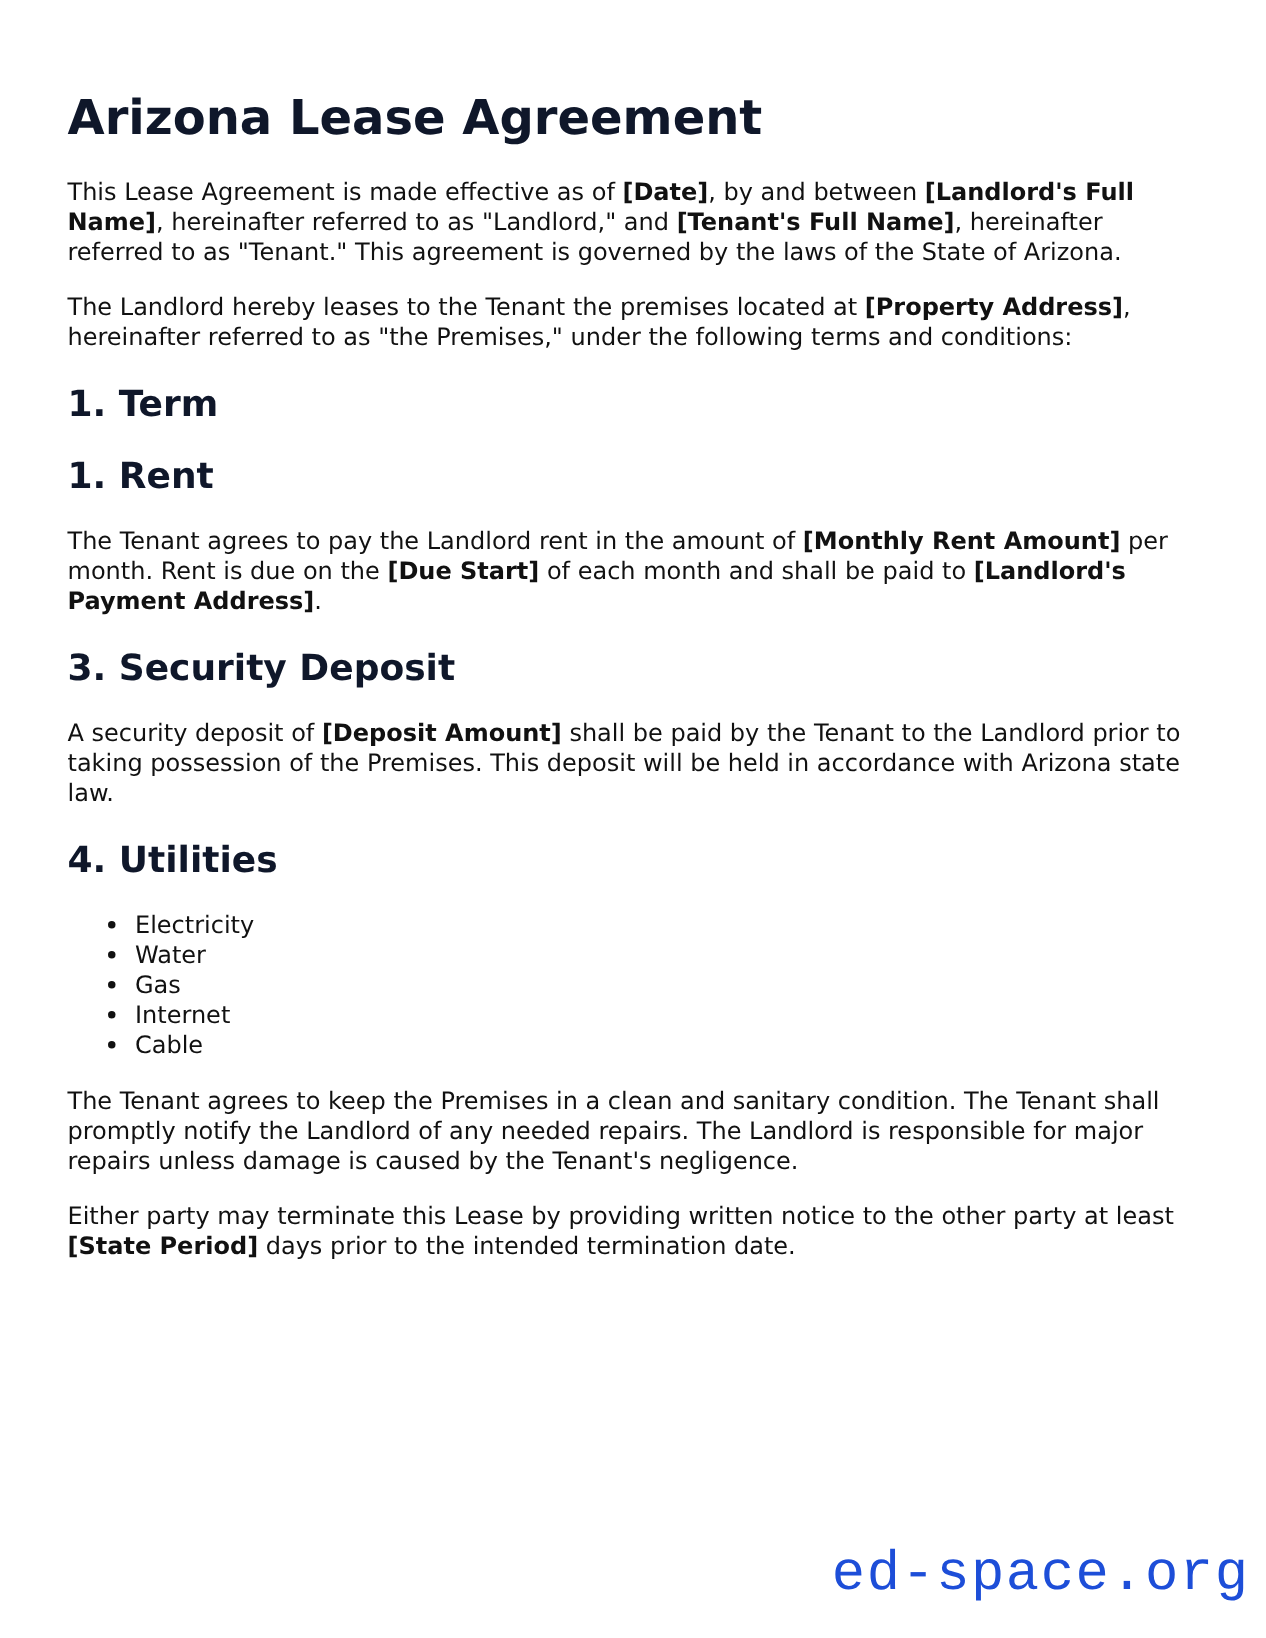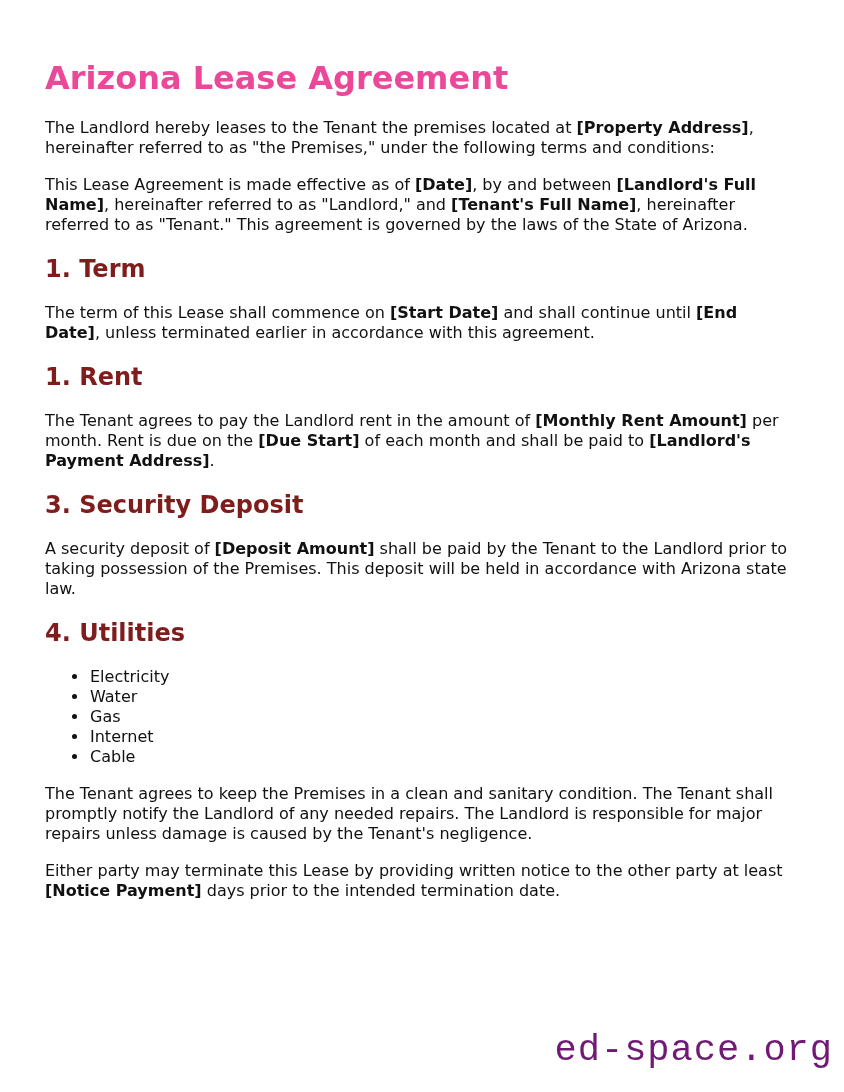--- a/index.html
+++ b/index.html
@@ -16,28 +16,28 @@
     overflow: hidden;
   }
   .page {
     padding: 39px 52px 0 45px;
   }
   h1 {
     font-size: 32px;
     line-height: 1.16;
     margin: 21px 0;
     font-weight: bold;
-    color: #ec4899;
+    color: #0f172a;
   }
   h2 {
     font-size: 24px;
     line-height: 1.17;
     margin: 20px 0;
     font-weight: bold;
-    color: #7f1d1d;
+    color: #0f172a;
   }
   p {
     font-size: 16px;
     line-height: 1.25;
     margin: 17px 0;
   }
   ul {
     margin: 17px 0;
     padding-left: 44px;
     font-size: 16px;
@@ -49,44 +49,43 @@
   strong {
     font-weight: bold;
   }
   .watermark {
     position: absolute;
     top: 1029px;
     right: 11px;
     font-family: "Liberation Mono", "DejaVu Sans Mono", monospace;
     font-size: 37px;
     letter-spacing: 1px;
-    color: #701a75;
+    color: #1d4ed8;
     white-space: nowrap;
   }
 </style>
 </head>
 <body>
 
 <main class="page">
   <h1>Arizona Lease Agreement</h1>
   <div id="doc-body">
+      <p><span>This Lease Agreement is made effective as of </span><strong>[Date]</strong><span>, by and between </span><strong>[Landlord's Full Name]</strong><span>, hereinafter referred to as "Landlord," and </span><strong>[Tenant's Full Name]</strong><span>, hereinafter referred to as "Tenant." This agreement is governed by the laws of the State of Arizona.</span></p>
       <p><span>The Landlord hereby leases to the Tenant the premises located at </span><strong>[Property Address]</strong><span>, hereinafter referred to as "the Premises," under the following terms and conditions:</span></p>
-      <p><span>This Lease Agreement is made effective as of </span><strong>[Date]</strong><span>, by and between </span><strong>[Landlord's Full Name]</strong><span>, hereinafter referred to as "Landlord," and </span><strong>[Tenant's Full Name]</strong><span>, hereinafter referred to as "Tenant." This agreement is governed by the laws of the State of Arizona.</span></p>
       <h2>1. Term</h2>
-      <p><span>The term of this Lease shall commence on </span><strong>[Start Date]</strong><span> and shall continue until </span><strong>[End Date]</strong><span>, unless terminated earlier in accordance with this agreement.</span></p>
       <h2>1. Rent</h2>
       <p><span>The Tenant agrees to pay the Landlord rent in the amount of </span><strong>[Monthly Rent Amount]</strong><span> per month. Rent is due on the </span><strong>[Due Start]</strong><span> of each month and shall be paid to </span><strong>[Landlord's Payment Address]</strong><span>.</span></p>
       <h2>3. Security Deposit</h2>
       <p><span>A security deposit of </span><strong>[Deposit Amount]</strong><span> shall be paid by the Tenant to the Landlord prior to taking possession of the Premises. This deposit will be held in accordance with Arizona state law.</span></p>
       <h2>4. Utilities</h2>
       <ul>
         <li>Electricity</li>
         <li>Water</li>
         <li>Gas</li>
         <li>Internet</li>
         <li>Cable</li>
       </ul>
       <p><span>The Tenant agrees to keep the Premises in a clean and sanitary condition. The Tenant shall promptly notify the Landlord of any needed repairs. The Landlord is responsible for major repairs unless damage is caused by the Tenant's negligence.</span></p>
-      <p><span>Either party may terminate this Lease by providing written notice to the other party at least </span><strong>[Notice Payment]</strong><span> days prior to the intended termination date.</span></p>
+      <p><span>Either party may terminate this Lease by providing written notice to the other party at least </span><strong>[State Period]</strong><span> days prior to the intended termination date.</span></p>
     </div>
 </main>
 
 <div class="watermark">ed-space.org</div>
 
 </body></html>

